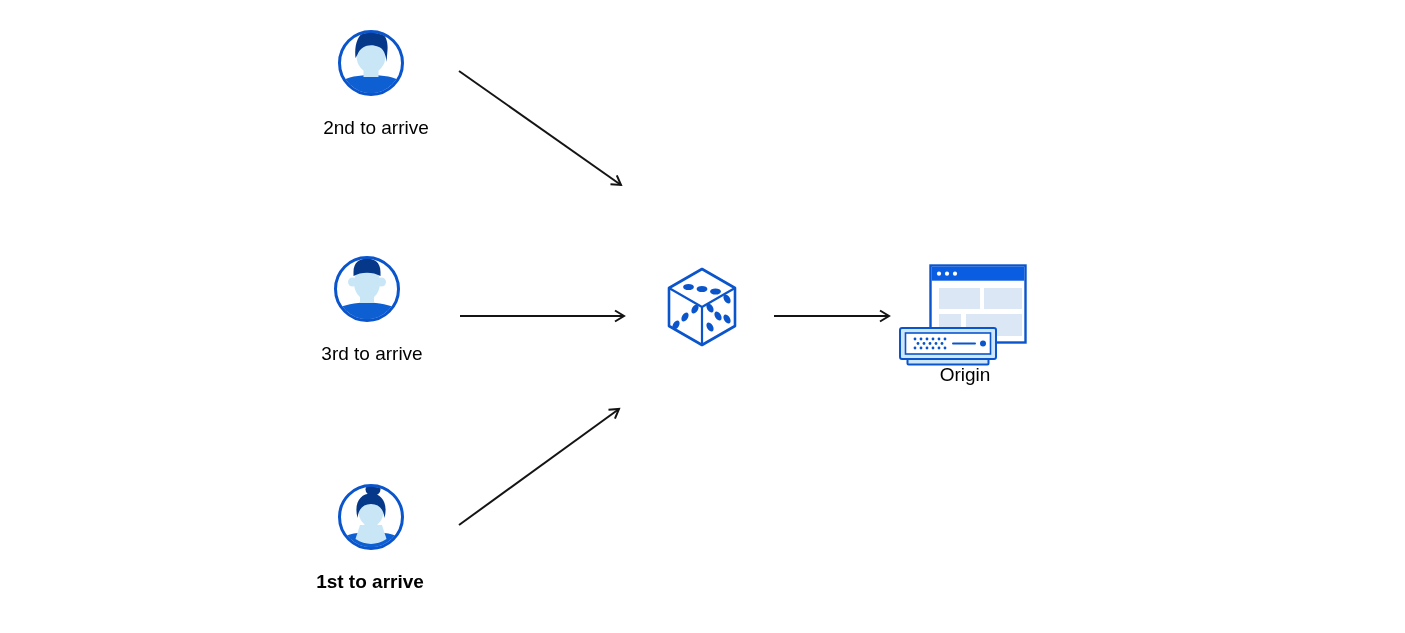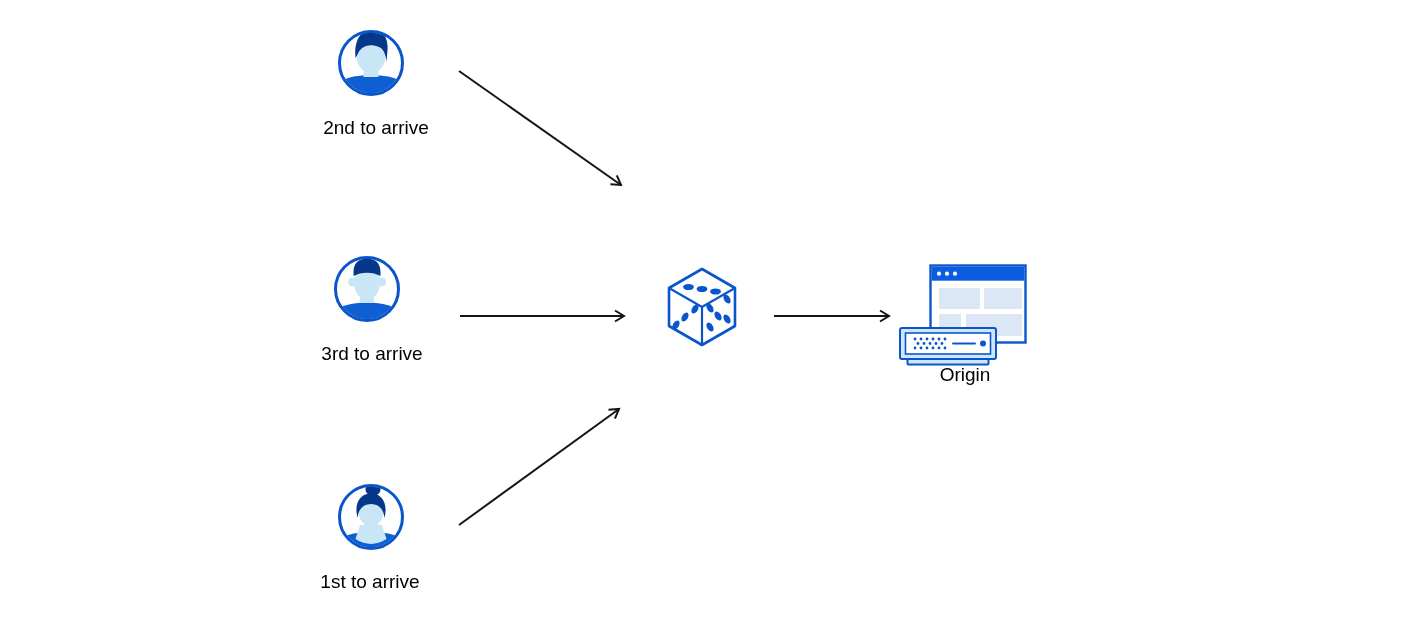--- a/index.html
+++ b/index.html
@@ -158,16 +158,16 @@
         </g>
         <line class="c-srv-line" x1="953" y1="343.5" x2="975" y2="343.5"></line>
         <circle class="c-dot" cx="983" cy="343.5" r="3"></circle>
         <rect class="c-srv-outer" x="907.5" y="359" width="81" height="5.5" rx="1"></rect>
       </g>
     </g>
   </svg>
 
   <div class="node-label" style="left:376px; top:117px;">2nd to arrive</div>
   <div class="node-label" style="left:372px; top:343px;text-align:right;">3rd to arrive</div>
-  <div class="node-label" style="left:370px; top:571px;">1st to arrive</div>
+  <div class="node-label" style="left:370px; top:571px;font-weight:bold;">1st to arrive</div>
   <div class="node-label" style="left:965px; top:364px;">Origin</div>
 
 </div>
 
 </body></html>

